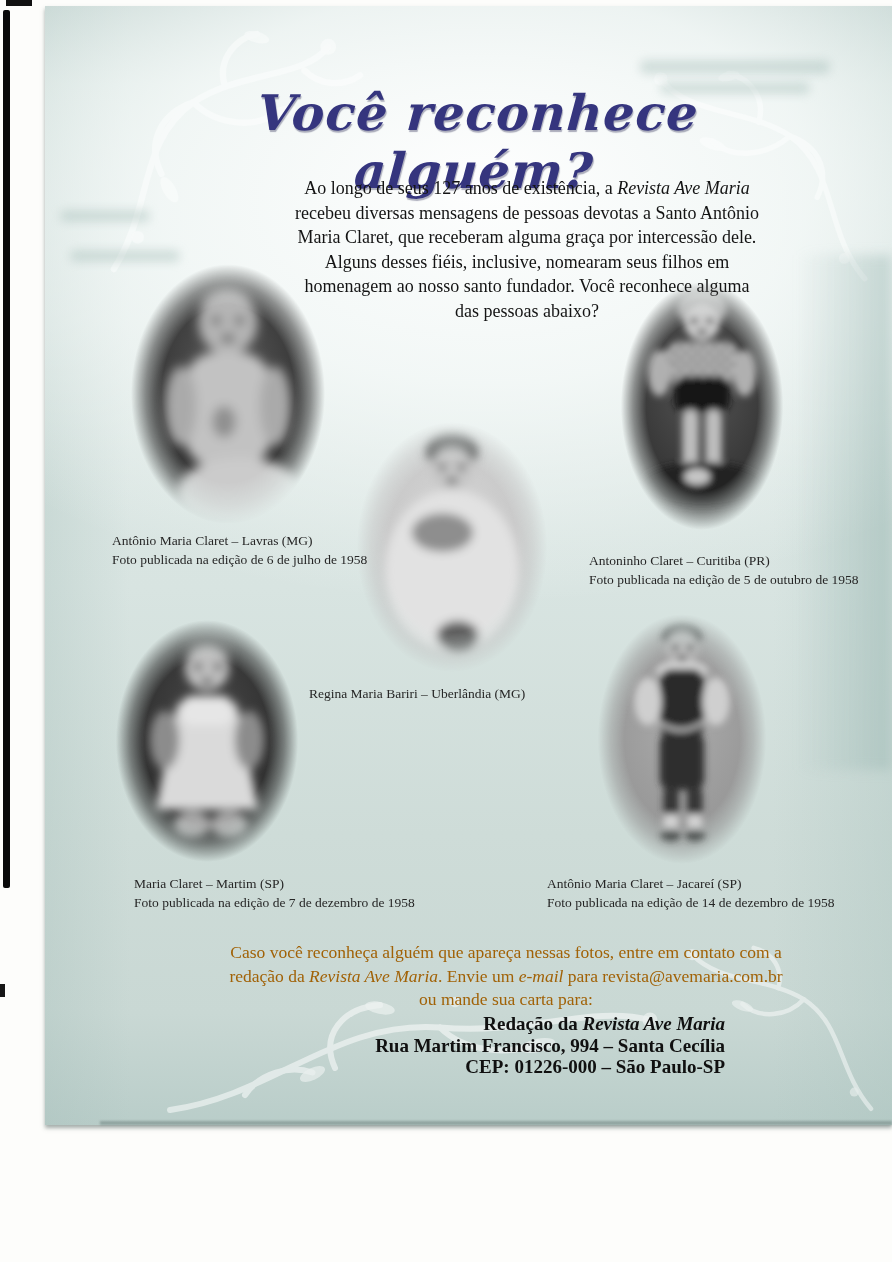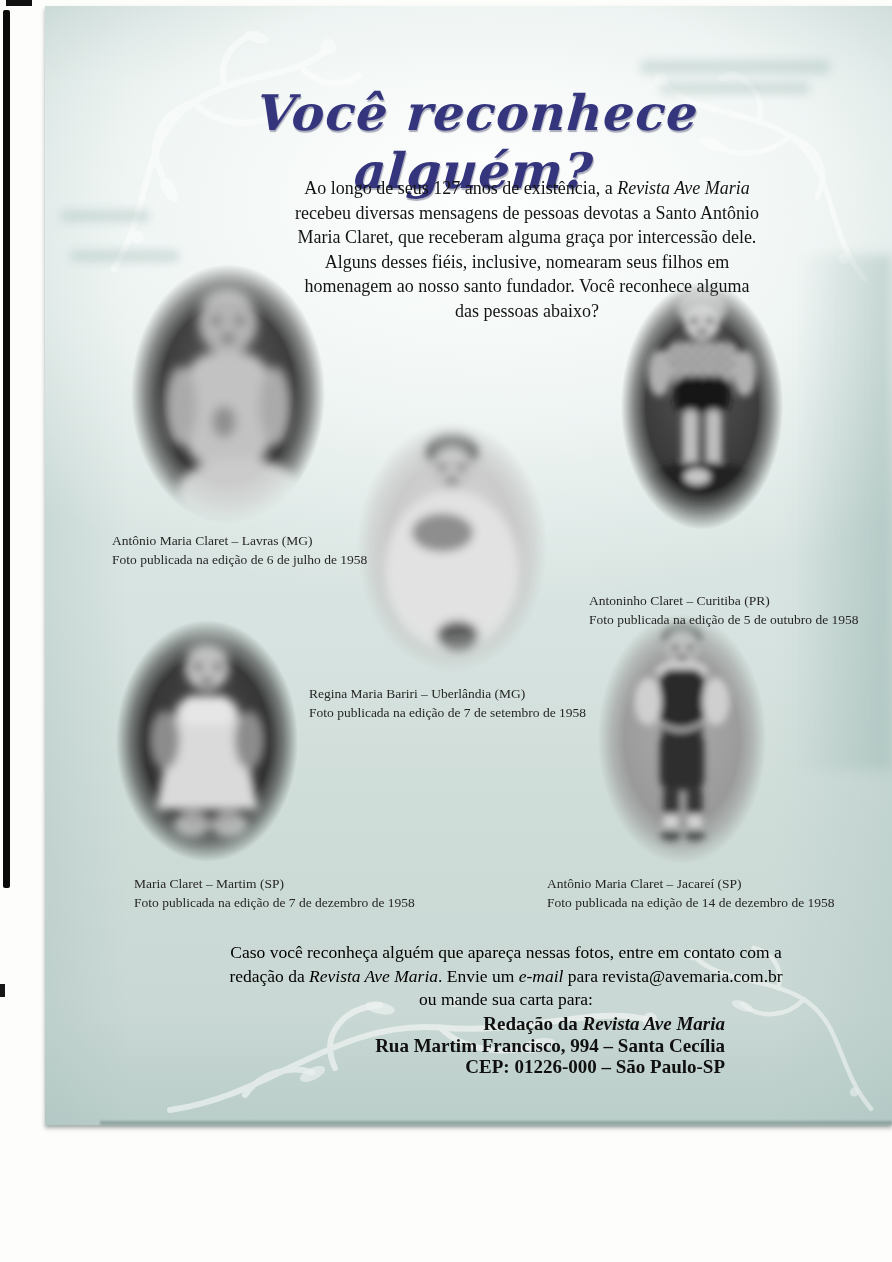--- a/index.html
+++ b/index.html
@@ -75,28 +75,28 @@
   .ph-3{left:356px;top:421px;width:192px;height:252px;}
   .ph-4{left:115px;top:619px;width:184px;height:244px;}
   .ph-5{left:597px;top:613px;width:170px;height:252px;}
   
   .caption{
     position:absolute;
     font-family:Liberation Serif, serif;
     font-size:13.5px;line-height:19px;color:#262626;
   }
   .cap-1{left:112px;top:531px;}
-  .cap-2{left:589px;top:551px;margin-top:40px;}
+  .cap-2{left:589px;top:551px;}
   .cap-3{left:309px;top:684px;}
   .cap-4{left:134px;top:874px;}
   .cap-5{left:547px;top:874px;}
   
   .outro{
     position:absolute;left:226px;top:941px;width:560px;
-    font-size:17.5px;line-height:23.5px;color:#000000;
+    font-size:17.5px;line-height:23.5px;color:#a16207;
     text-align:center;
   }
   .address{
     position:absolute;left:285px;top:1013px;width:440px;
     font-size:19px;line-height:21.5px;color:#101010;
     font-weight:bold;text-align:right;
   }
 </style>
 </head>
 <body>
@@ -350,21 +350,20 @@
 <div class="caption cap-1">
   <div>Antônio Maria Claret – Lavras (MG)</div>
   <div>Foto publicada na edição de 6 de julho de 1958</div>
 </div>
 <div class="caption cap-2">
   <div>Antoninho Claret – Curitiba (PR)</div>
   <div>Foto publicada na edição de 5 de outubro de 1958</div>
 </div>
 <div class="caption cap-3">
   <div>Regina Maria Bariri – Uberlândia (MG)</div>
-  <div>Foto publicada na edição de 7 de setembro de 1958</div>
 </div>
 <div class="caption cap-4">
   <div>Maria Claret – Martim (SP)</div>
   <div>Foto publicada na edição de 7 de dezembro de 1958</div>
 </div>
 <div class="caption cap-5">
   <div>Antônio Maria Claret – Jacareí (SP)</div>
   <div>Foto publicada na edição de 14 de dezembro de 1958</div>
 </div>
 

